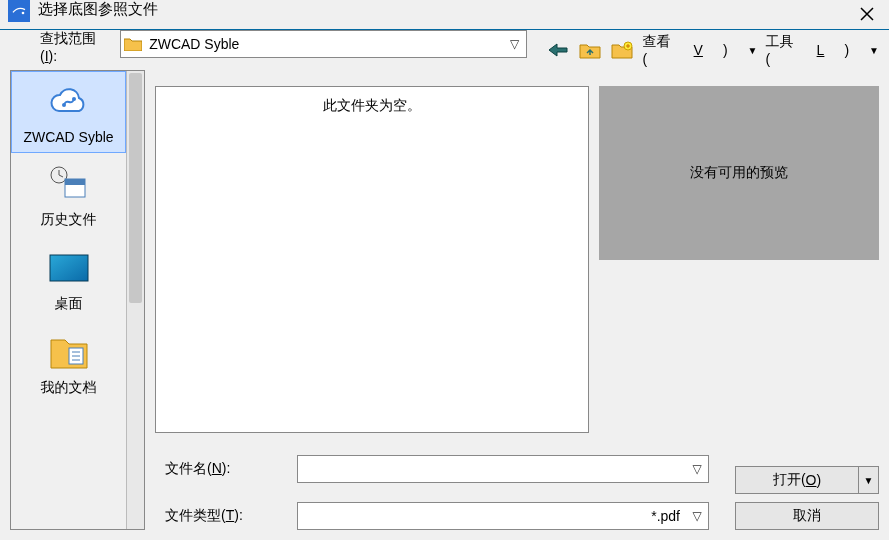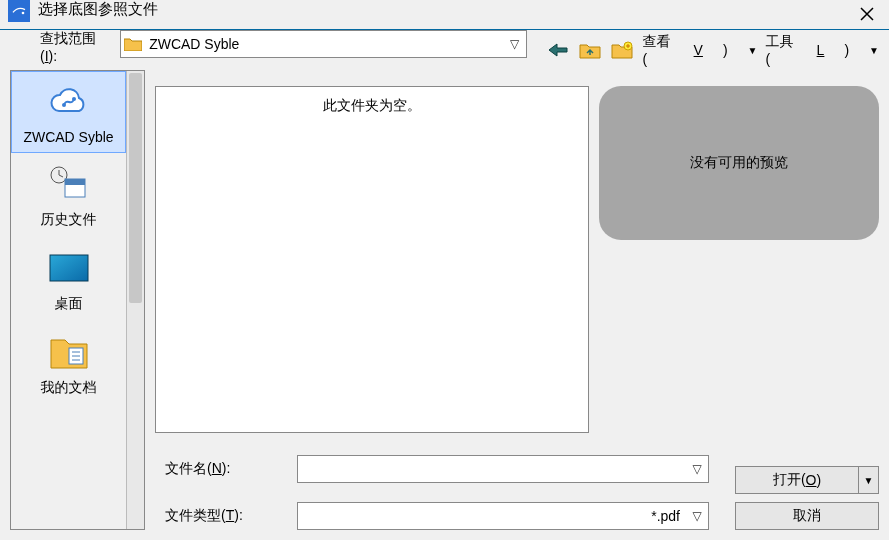--- a/index.html
+++ b/index.html
@@ -30,21 +30,21 @@
   .sidebar-item .ico { width: 48px; height: 42px; display:flex; align-items:center; justify-content:center; }
   .sidebar-item .lbl { margin-top: 6px; font-size: 14px; text-align:center; }
   .sidebar-scroll { width: 18px; background:#e8e8e8; border-left:1px solid #bbb; position:relative; }
   .sidebar-scroll .thumb { position:absolute; top:2px; left:2px; right:2px; height:230px; background:#c7c7c7; border-radius:2px; }
   .main { flex: 1; display: flex; flex-direction: column; gap: 10px; }
   .main-row { flex: 1; display: flex; gap: 10px; margin-top: 16px; }
   .filelist { flex: 1; border: 1px solid #888; background: #fff; display:flex; justify-content:center; padding-top:10px; }
   .filelist .empty { color:#000; }
   .preview { width: 280px; display:flex; flex-direction:column; }
   .preview-label { font-size:14px; margin-bottom:2px; }
-  .preview-box { height: 154px; background:#a6a6a6; display:flex; align-items:center; justify-content:center; color:#000;border-radius:22px; }
+  .preview-box { height: 174px; background:#a6a6a6; display:flex; align-items:center; justify-content:center; color:#000; }
   .bottom-rows { display:flex; flex-direction:column; gap:8px; }
   .bottom-row { display:flex; align-items:center; gap:22px; }
   .bottom-label { width:120px; padding-left:10px; }
   .bottom-label .u { text-decoration: underline; }
   .combo { display:flex; align-items:center; border:1px solid #888; background:#fff; height:28px; width:412px; }
   .combo .text { flex:1; padding:0 6px;text-align:right; }
   .combo .chev { width:22px; text-align:center; font-size:12px; cursor:pointer; color:#333; }
   .btns-col { display:flex; flex-direction:column; gap:8px; margin-left:auto; }
   .btn-row { display:flex;margin-top:23px; }
   .btn { height:28px; width:124px; background:#e6e6e6; border:1px solid #888; display:flex; align-items:center; justify-content:center; cursor:pointer; }

